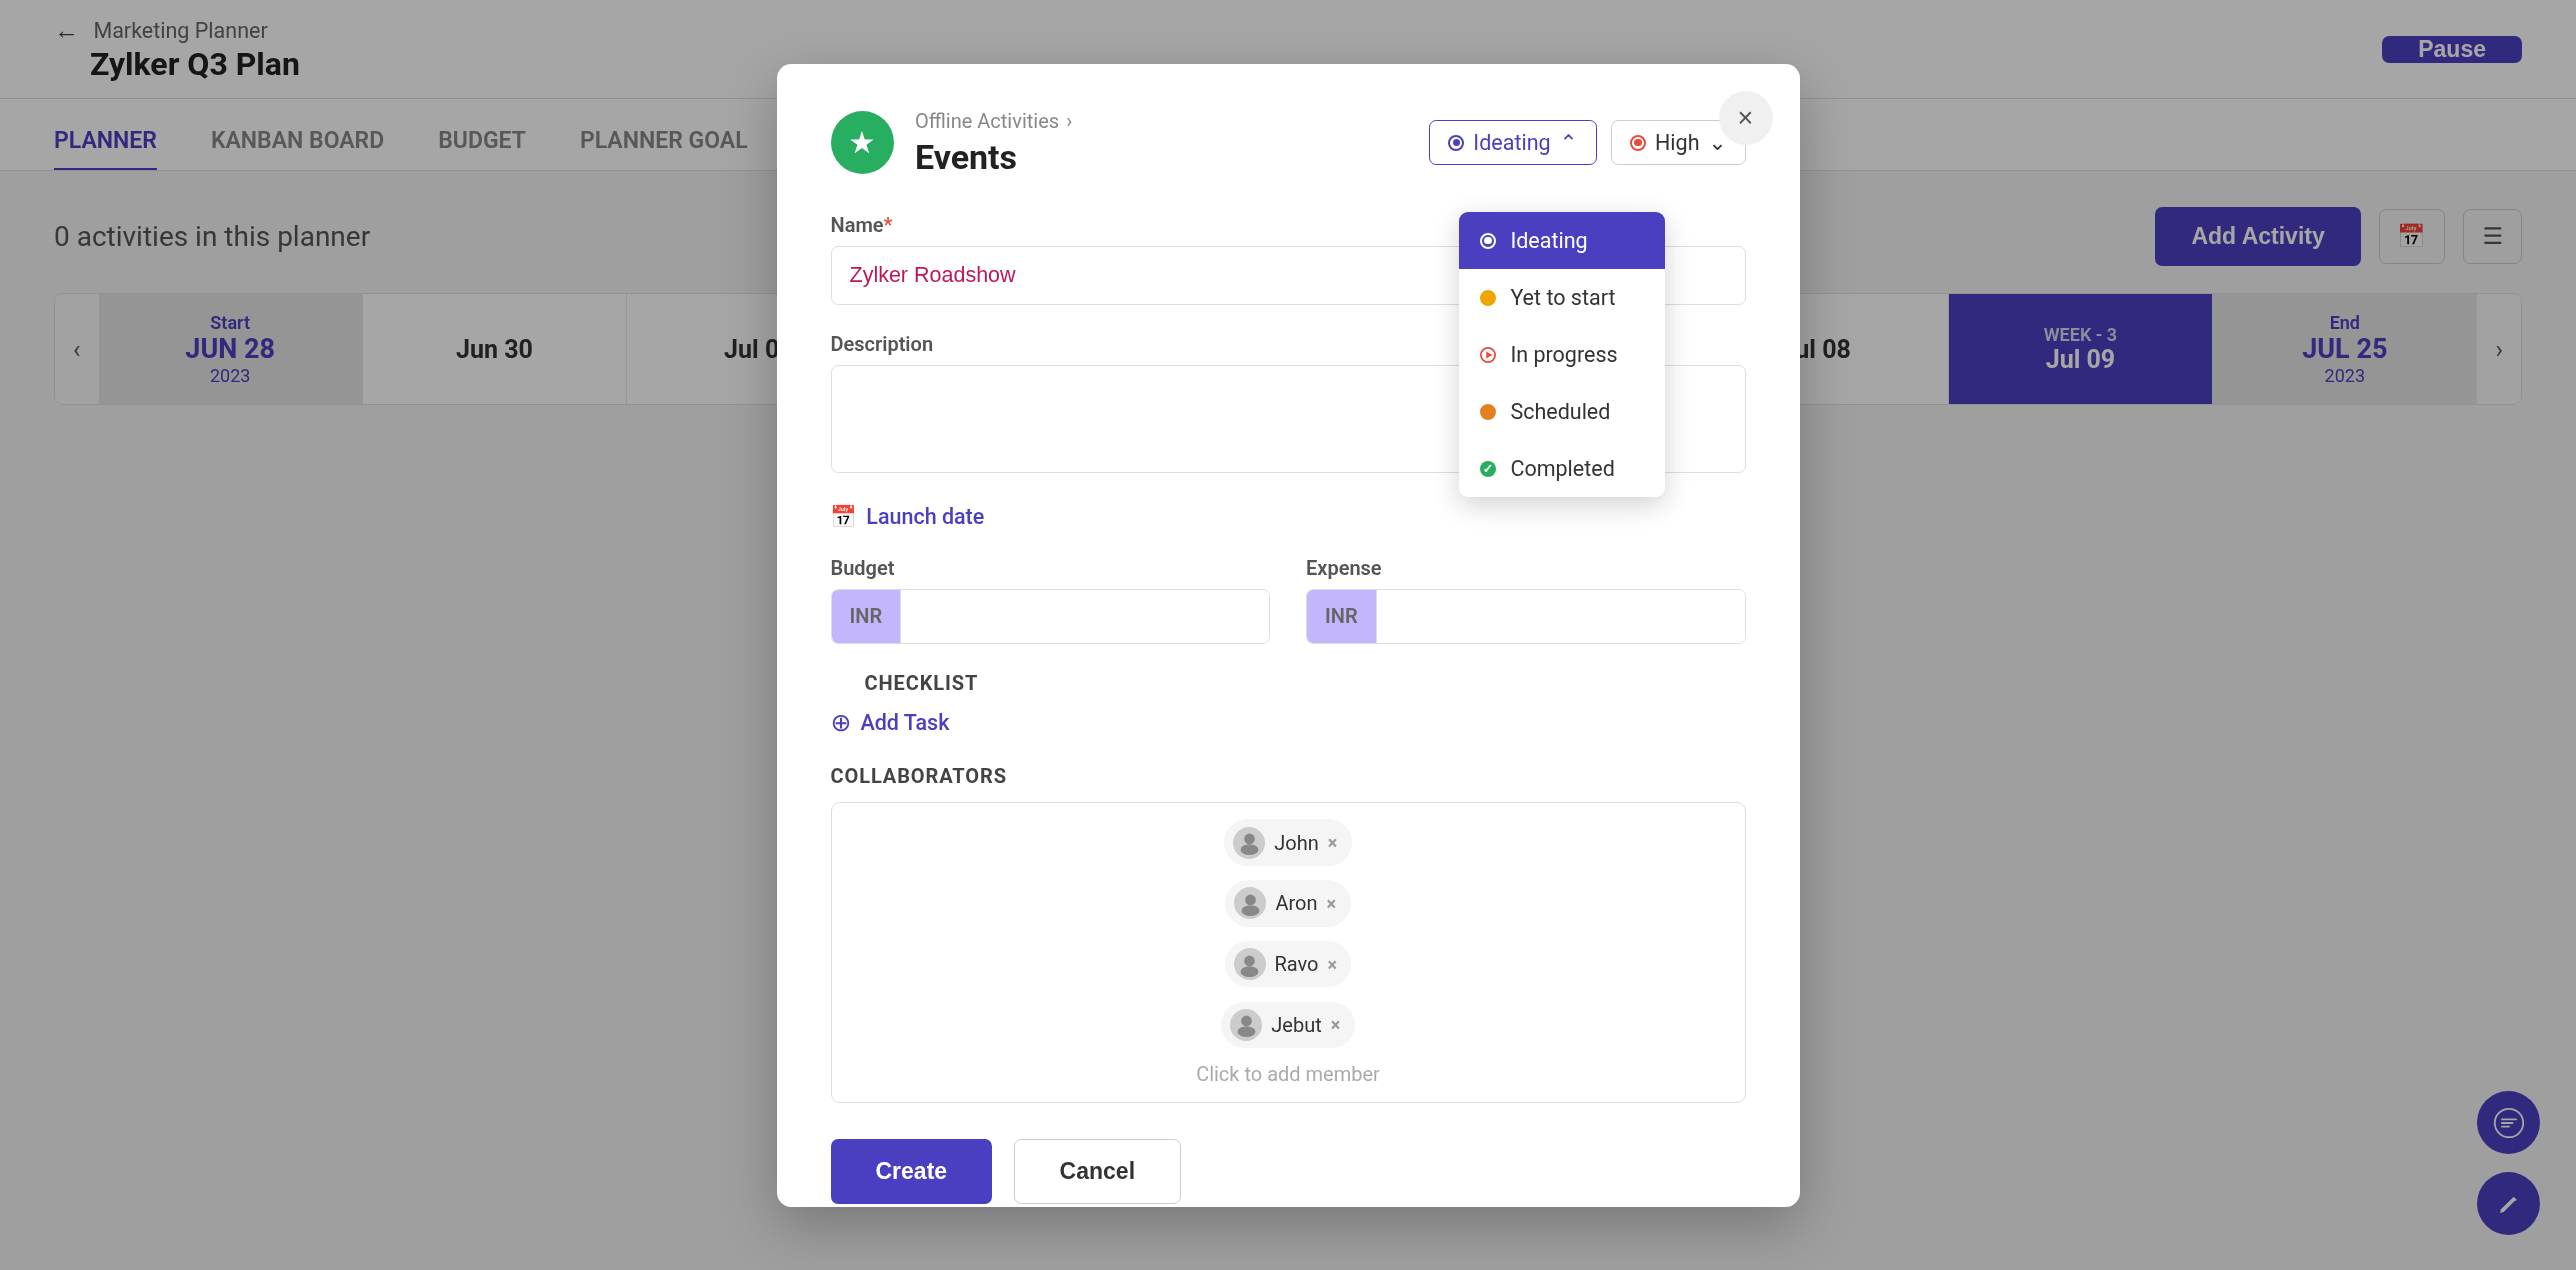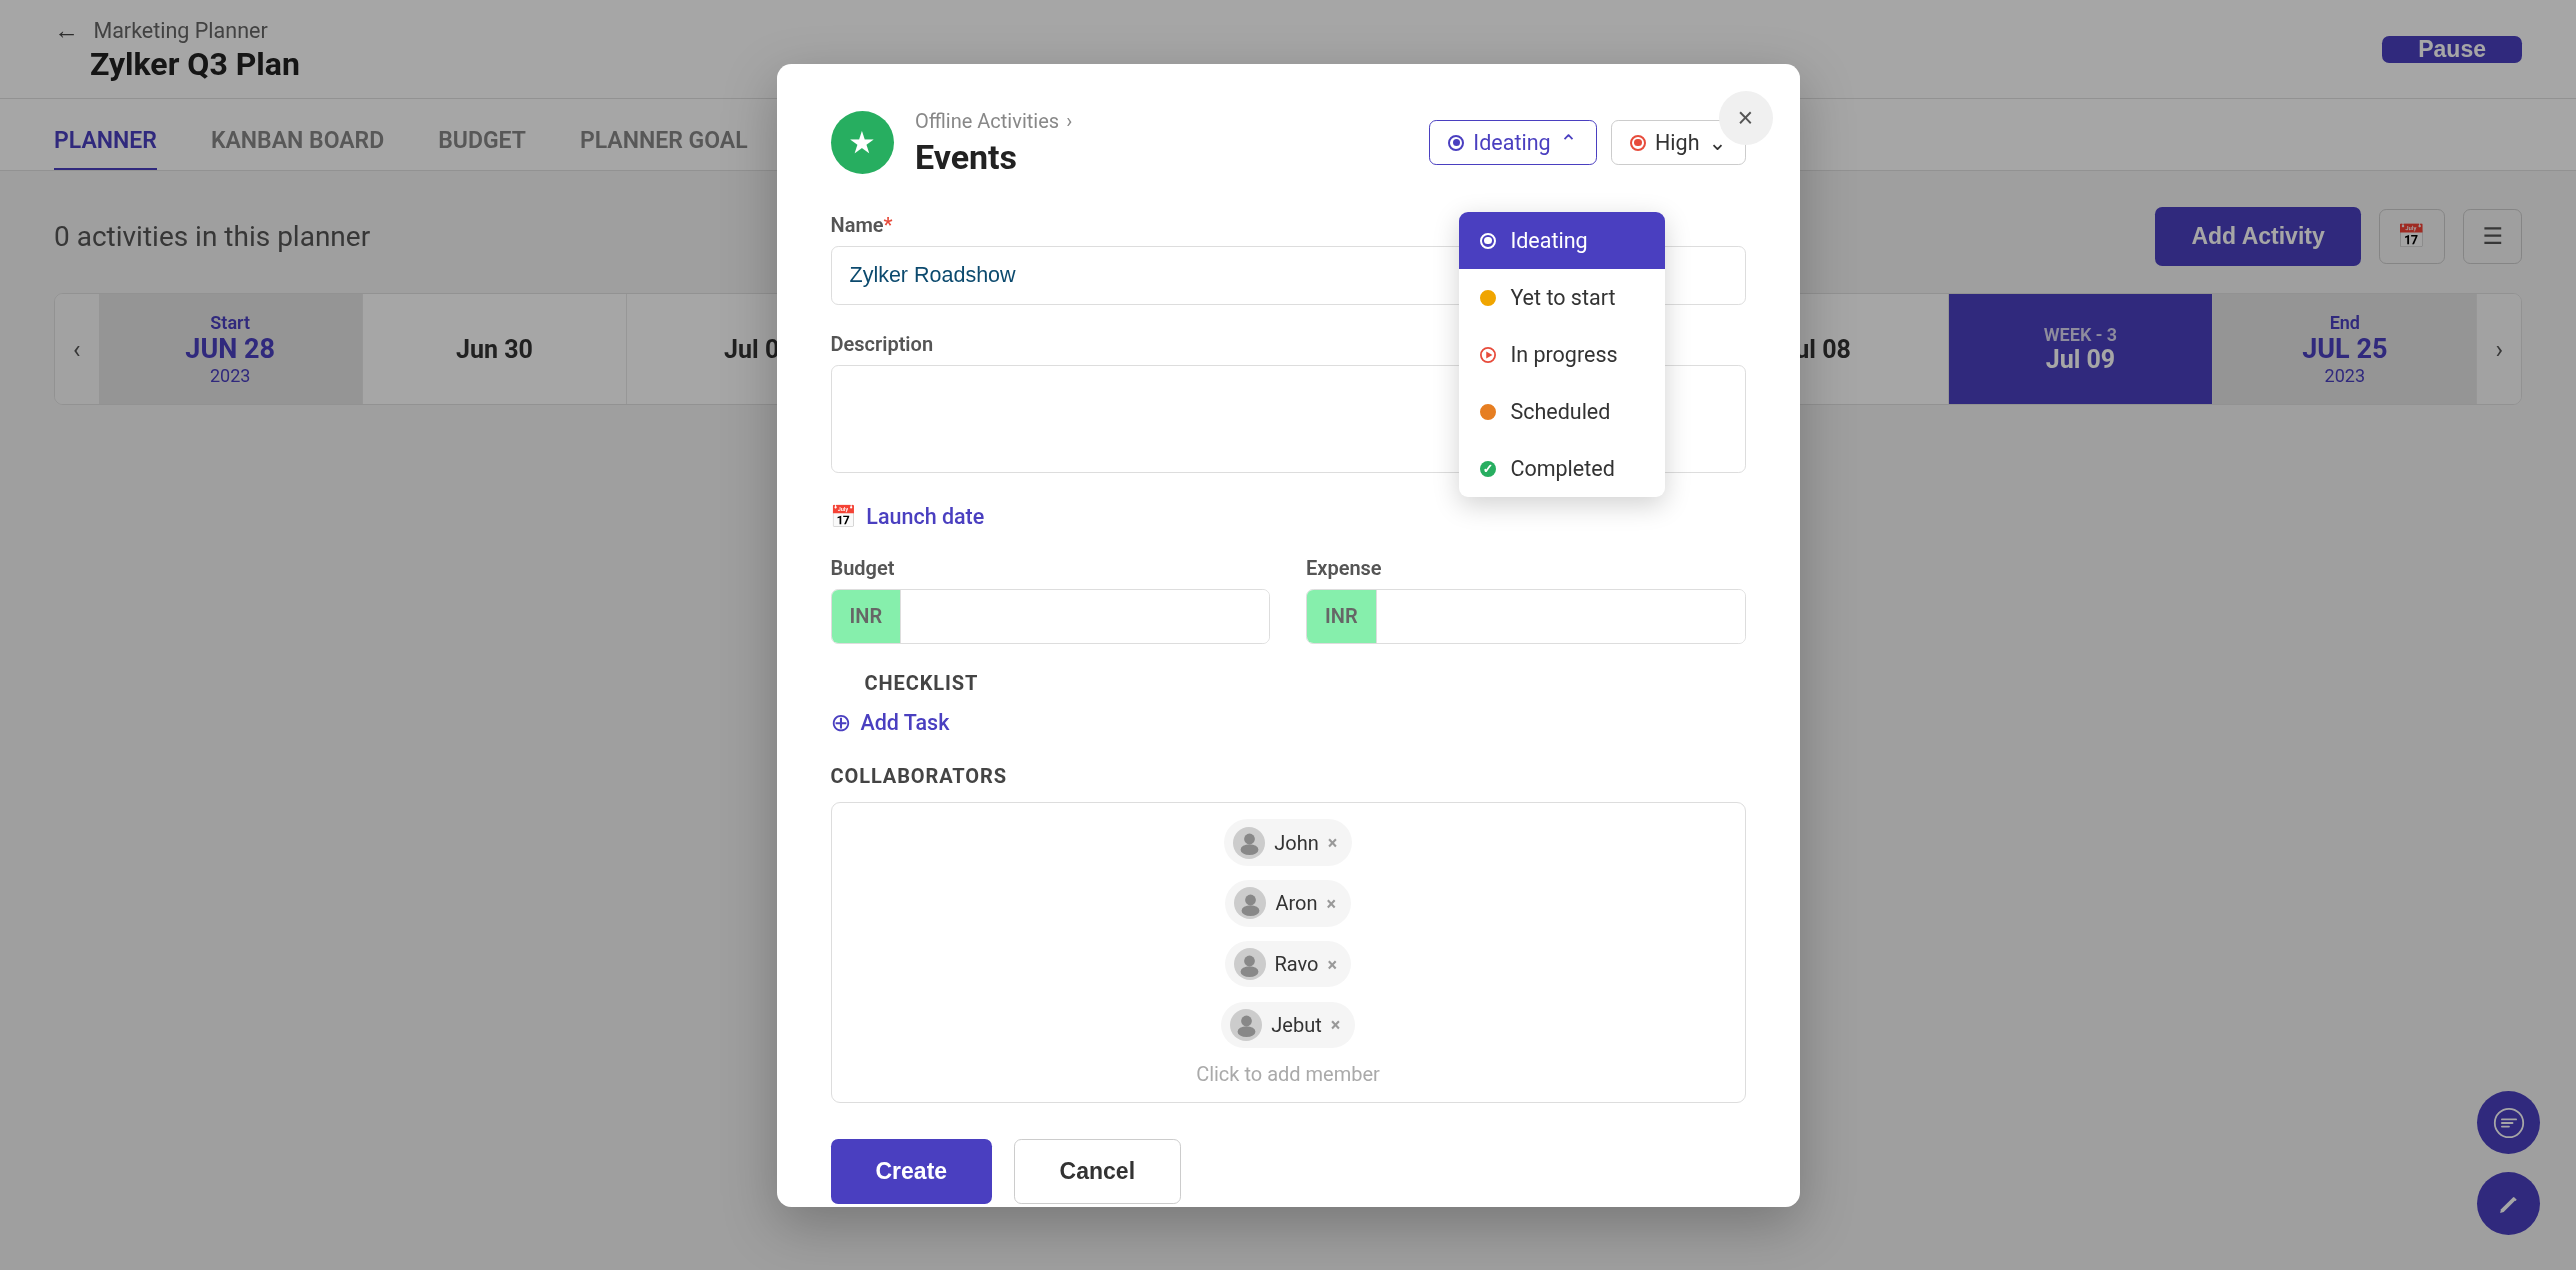--- a/index.html
+++ b/index.html
@@ -357,21 +357,21 @@
     .form-label .required {
       color: #e74c3c;
     }
 
     .form-input {
       width: 100%;
       border: 1.3px solid #ddd;
       border-radius: 7.2px;
       padding: 16px 18px;
       font-size: 21.5px;
-      color: #0c4a6e;
+      color: #be185d;
       outline: none;
     }
 
     .form-textarea {
       width: 100%;
       border: 1.3px solid #ddd;
       border-radius: 7.2px;
       padding: 16px 18px;
       font-size: 21.5px;
       color: #333;
@@ -410,21 +410,21 @@
       align-items: center;
       border: 1.3px solid #ddd;
       border-radius: 7.2px;
       overflow: hidden;
     }
 
     .inr-label {
       padding: 14.4px 18px;
       font-size: 20px;
       color: #666;
-      background: #86efac;
+      background: #c4b5fd;
       border-right: 0.9px solid #ddd;
       font-weight: 600;
     }
 
     .inr-input {
       flex: 1;
       border: none;
       padding: 14.4px 18px;
       font-size: 21.5px;
       outline: none;

